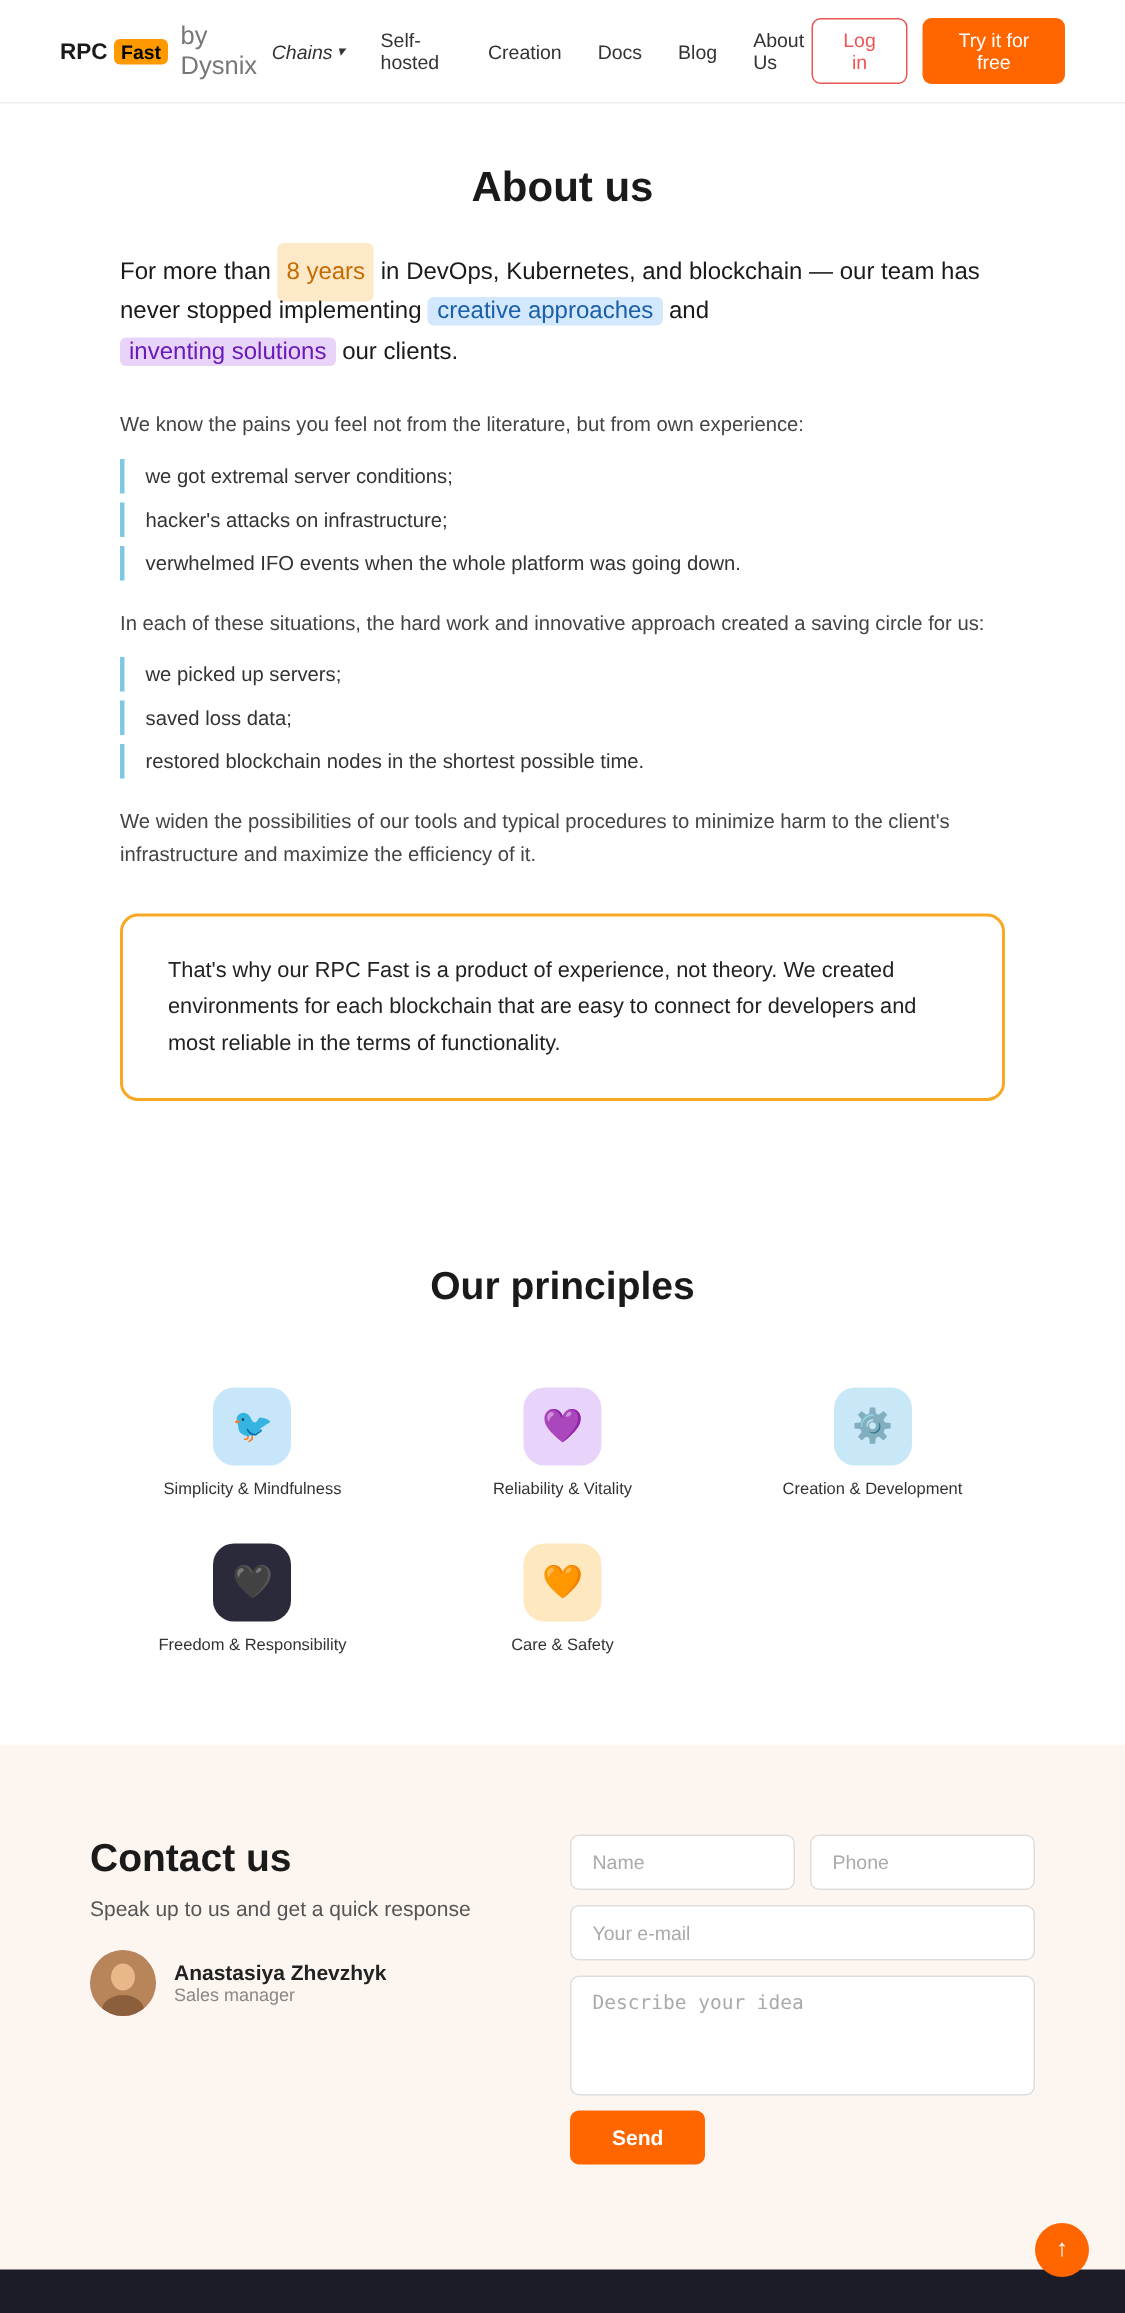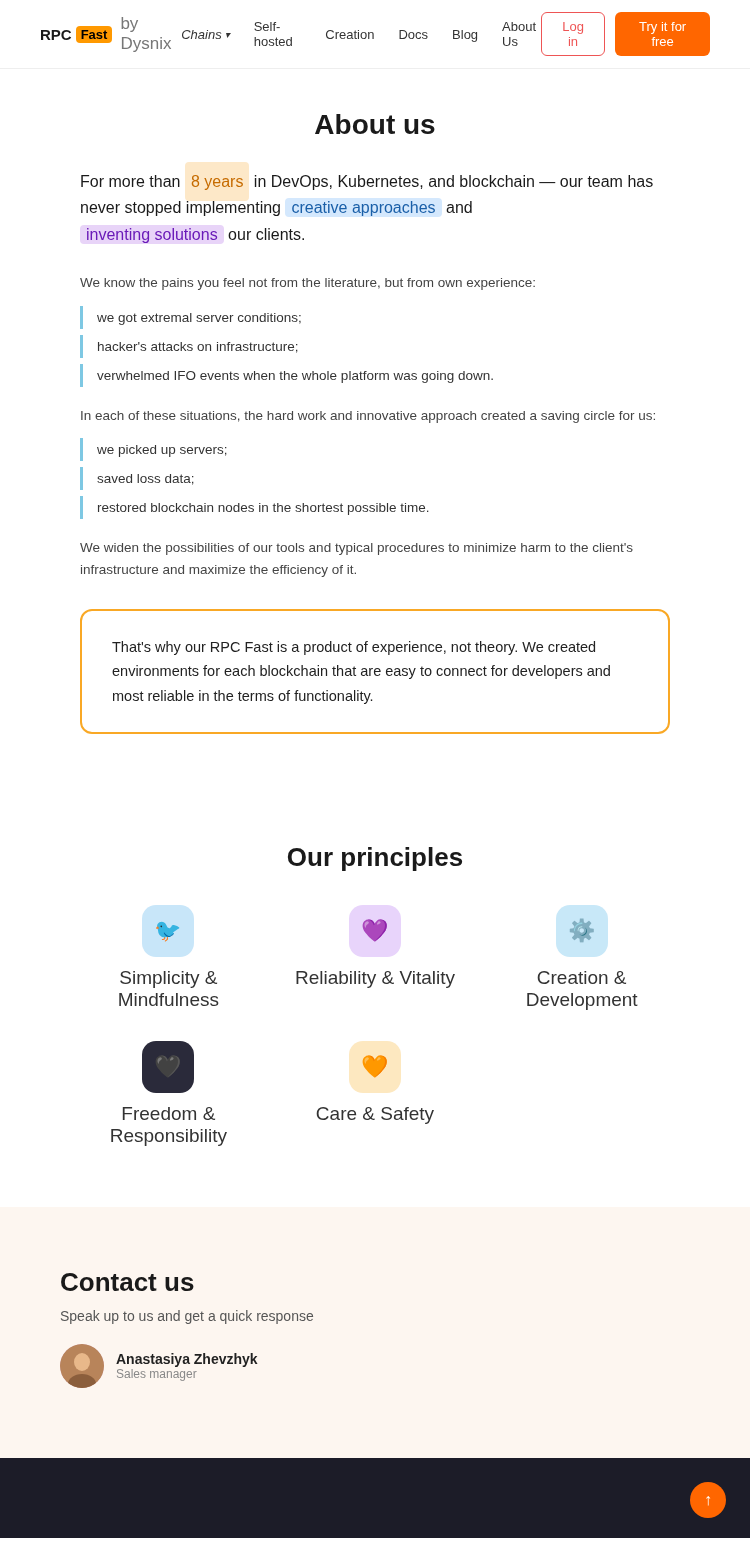--- a/index.html
+++ b/index.html
@@ -39,33 +39,33 @@
       border-left: 3px solid #7ec8e3; padding: 4px 0 4px 14px; margin-bottom: 6px; font-size: 13.5px; color: #333;
     }
 
     .highlight-box {
       border: 2px solid #f9a825; border-radius: 12px; padding: 24px 30px; margin: 28px 0; background: #fff;
     }
     .highlight-box p { font-size: 14.5px; line-height: 1.7; color: #222; }
 
     
     .principles-section { padding: 40px 80px 60px; }
-    .principles-title { text-align: center; font-size: 26px; font-weight: 600; margin-bottom: 32px; }
+    .principles-title { text-align: center; font-size: 26px; font-weight: 600; margin-bottom: 52px; }
     .principles-grid { display: grid; grid-template-columns: repeat(3, 1fr); gap: 30px; margin-bottom: 30px; }
     .principles-row2 { display: grid; grid-template-columns: repeat(3, 1fr); gap: 30px; }
     .principle-item { display: flex; flex-direction: column; align-items: center; gap: 10px; text-align: center; }
     .principle-icon {
       width: 52px; height: 52px; border-radius: 14px; display: flex; align-items: center; justify-content: center; font-size: 22px;
     }
     .icon-blue { background: #c8e6f9; }
     .icon-purple { background: #e8d4fb; }
     .icon-teal { background: #c8e8f8; }
     .icon-dark { background: #2a2a3a; }
     .icon-orange { background: #fde8c0; }
-    .principle-label { font-size: 19px; color: #333; font-weight: 500; }
+    .principle-label { font-size: 11px; color: #333; font-weight: 500; }
 
     
     .contact-section { background: #fdf6f0; padding: 60px 60px 70px; display: flex; gap: 40px; }
     .contact-left { flex: 0 0 280px; }
     .contact-title { font-size: 26px; font-weight: 700; margin-bottom: 10px; }
     .contact-subtitle { font-size: 14px; color: #555; margin-bottom: 20px; }
     .person { display: flex; align-items: center; gap: 12px; }
     .avatar {
       width: 44px; height: 44px; border-radius: 50%; background: #c99; overflow: hidden; display: flex; align-items: center; justify-content: center; font-size: 18px;
     }
@@ -195,20 +195,29 @@
           <ellipse cx="22" cy="40" rx="14" ry="10" fill="#8b5e3c"></ellipse>
         </svg>
       </div>
       <div>
         <div class="person-name">Anastasiya Zhevzhyk</div>
         <div class="person-role">Sales manager</div>
       </div>
     </div>
   </div>
 
+  <div class="contact-form">
+    <div class="form-row">
+      <input class="form-input" type="text" placeholder="Name" style="">
+      <input class="form-input" type="text" placeholder="Phone" style="">
+    </div>
+    <input class="form-input" type="email" placeholder="Your e-mail" style="">
+    <textarea class="form-textarea" placeholder="Describe your idea" style=""></textarea>
+    <button class="btn-send">Send</button>
+  </div>
 </div>
 
 <footer class="footer">
   
 
   
 </footer>
 
 <button class="scroll-top">↑</button>
 

